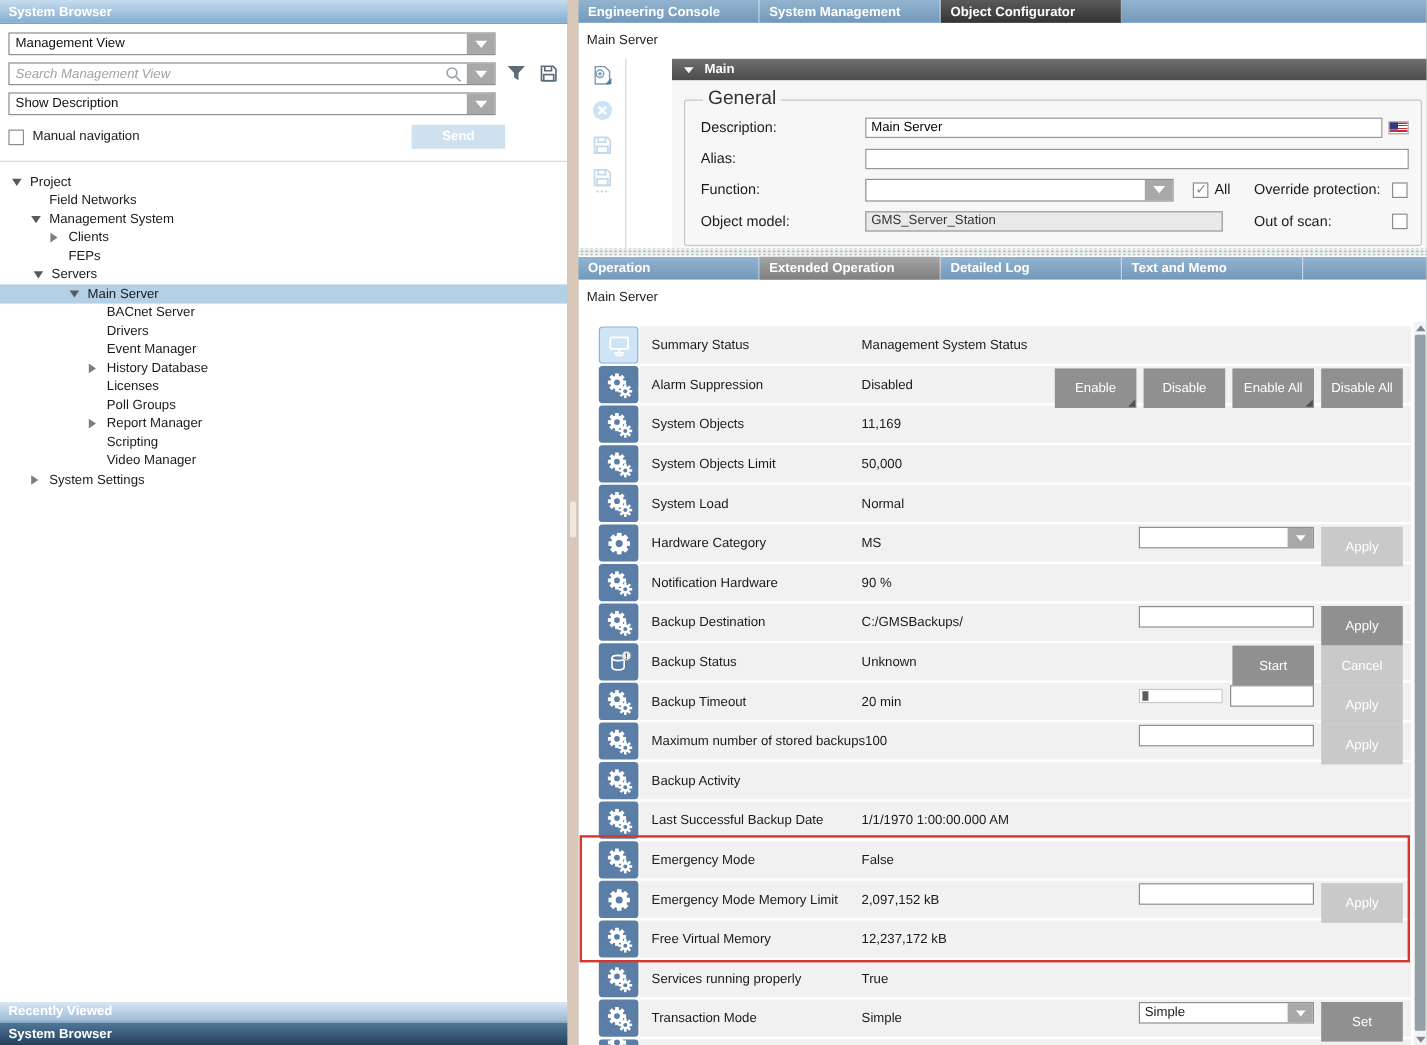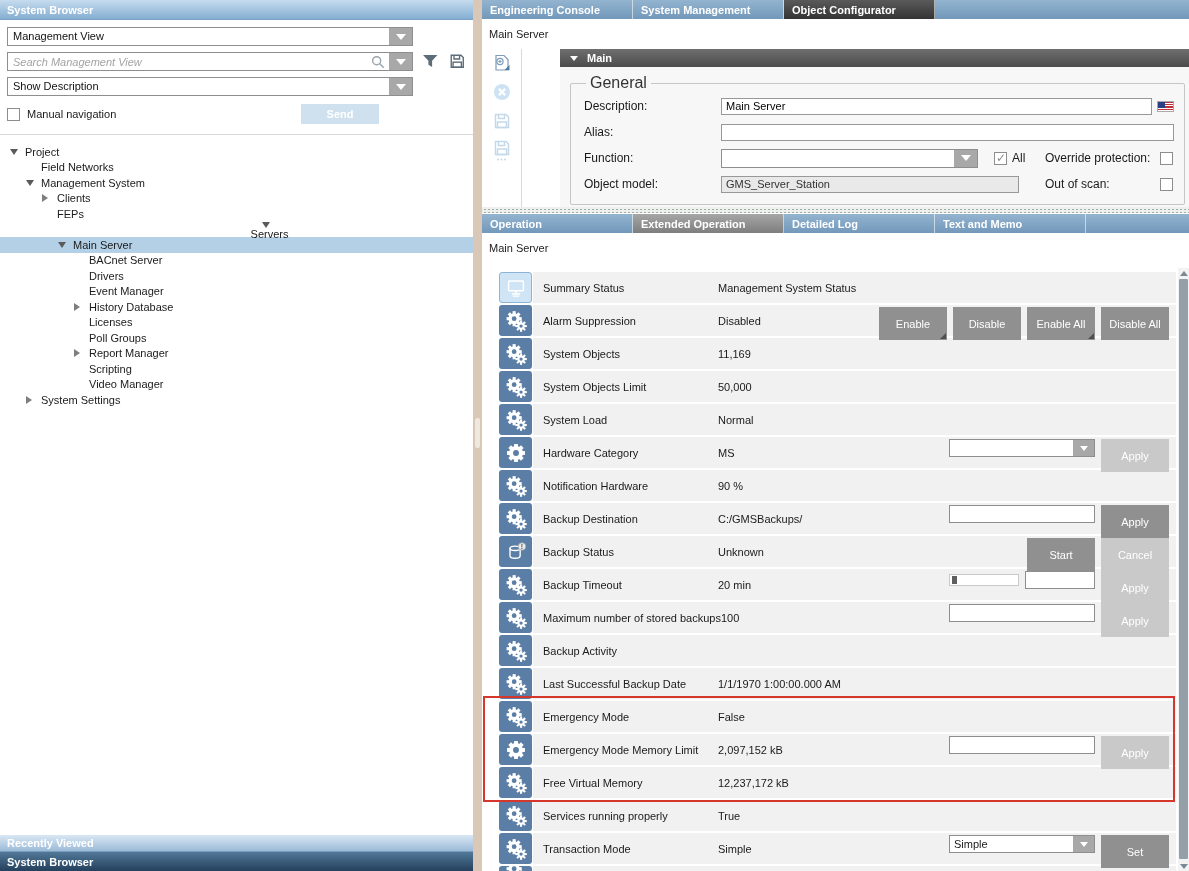--- a/index.html
+++ b/index.html
@@ -21,21 +21,21 @@
   .search-combo{width:406px;text-decoration:underline;}
   .search-combo input{position:absolute;left:0;top:0;width:358px;height:17px;border:none;outline:none;padding-left:5px;
       font:italic 11px "Liberation Sans",sans-serif;color:#555;background:transparent;}
   .search-combo input::placeholder{color:#a3a3a3;font-style:italic;}
   .mag{position:absolute;right:26px;top:1px;width:16px;height:16px;}
   .tool-ico{margin-left:8px;width:19px;height:19px;display:inline-flex;align-items:center;justify-content:center;cursor:pointer;}
   .nav-row{display:flex;align-items:center;margin:8px 0 6px 0;}
   .checkbox{width:13px;height:13px;border:1px solid #8d8d8d;background:#fff;display:inline-block;position:relative;flex:0 0 auto;}
   .checkbox.checked::after{content:"\2713";position:absolute;left:1px;top:-2px;font-size:12px;color:#8a8a8a;}
   .cb-label{margin-left:7px;}
-  .send-btn{margin-left:auto;margin-right:87px;width:78px;height:20px;border:none;background:#cfe0ee;color:#fff;
+  .send-btn{margin-left:auto;margin-right:45px;width:78px;height:20px;border:none;background:#cfe0ee;color:#fff;
       font:bold 11px "Liberation Sans",sans-serif;}
   .tree{flex:1 1 auto;padding-top:9px;overflow:hidden;}
   .trow{height:15.5px;display:flex;align-items:center;white-space:nowrap;cursor:default;}
   .trow.selected{background:#b3d0e6;}
   .arrow{width:15px;display:inline-flex;align-items:center;justify-content:flex-start;flex:0 0 auto;}
   .arrow.exp::before{content:"";width:0;height:0;border-left:4.5px solid transparent;border-right:4.5px solid transparent;border-top:6px solid #5a5a5a;}
   .arrow.col::before{content:"";width:0;height:0;border-top:4.5px solid transparent;border-bottom:4.5px solid transparent;border-left:6px solid #7e7e7e;}
   .bottom-bars{flex:0 0 auto;}
   .bar{padding-left:7px;color:#fff;font-weight:bold;}
   .bar.light{height:17px;line-height:17px;background:linear-gradient(#d9e7f4,#9bbad7);border-top:1px solid #fff;}
@@ -188,21 +188,21 @@
           <span class="tlabel">Management System</span>
         </div>
         <div class="trow" style="padding-left: 42px;">
           <span class="arrow col"></span>
           <span class="tlabel">Clients</span>
         </div>
         <div class="trow" style="padding-left: 42px;">
           <span class="arrow"></span>
           <span class="tlabel">FEPs</span>
         </div>
-        <div class="trow" style="padding-left: 66px; flex-direction: column;">
+        <div class="trow" style="padding-left: 28px;">
           <span class="arrow exp"></span>
           <span class="tlabel">Servers</span>
         </div>
         <div class="trow selected" style="padding-left: 58px;">
           <span class="arrow exp"></span>
           <span class="tlabel">Main Server</span>
         </div>
         <div class="trow" style="padding-left: 74px;">
           <span class="arrow"></span>
           <span class="tlabel">BACnet Server</span>

